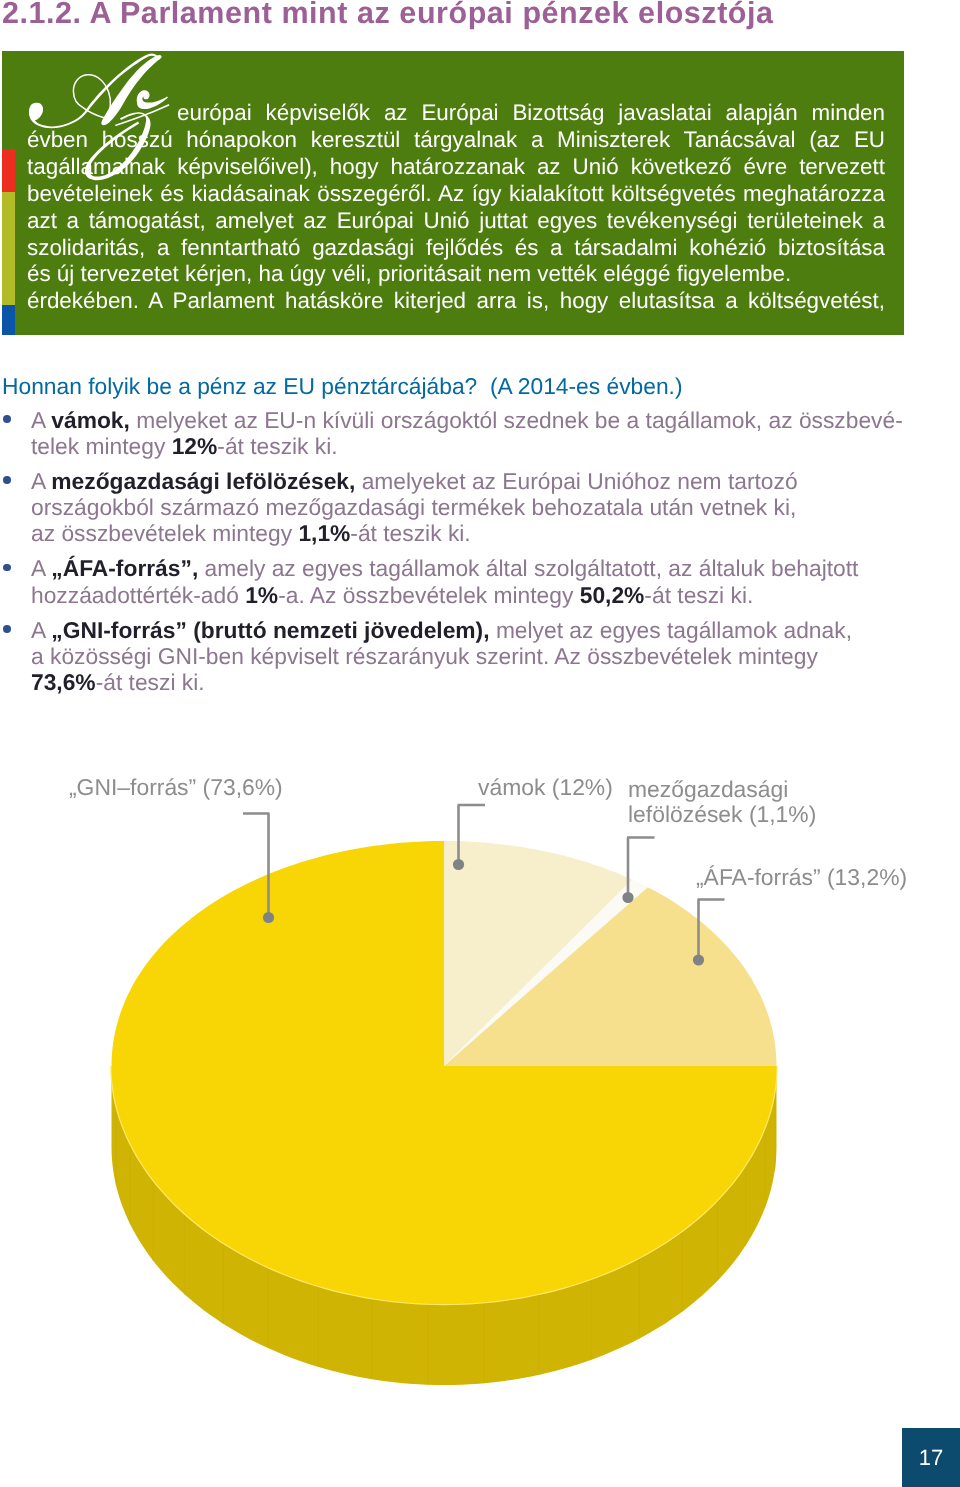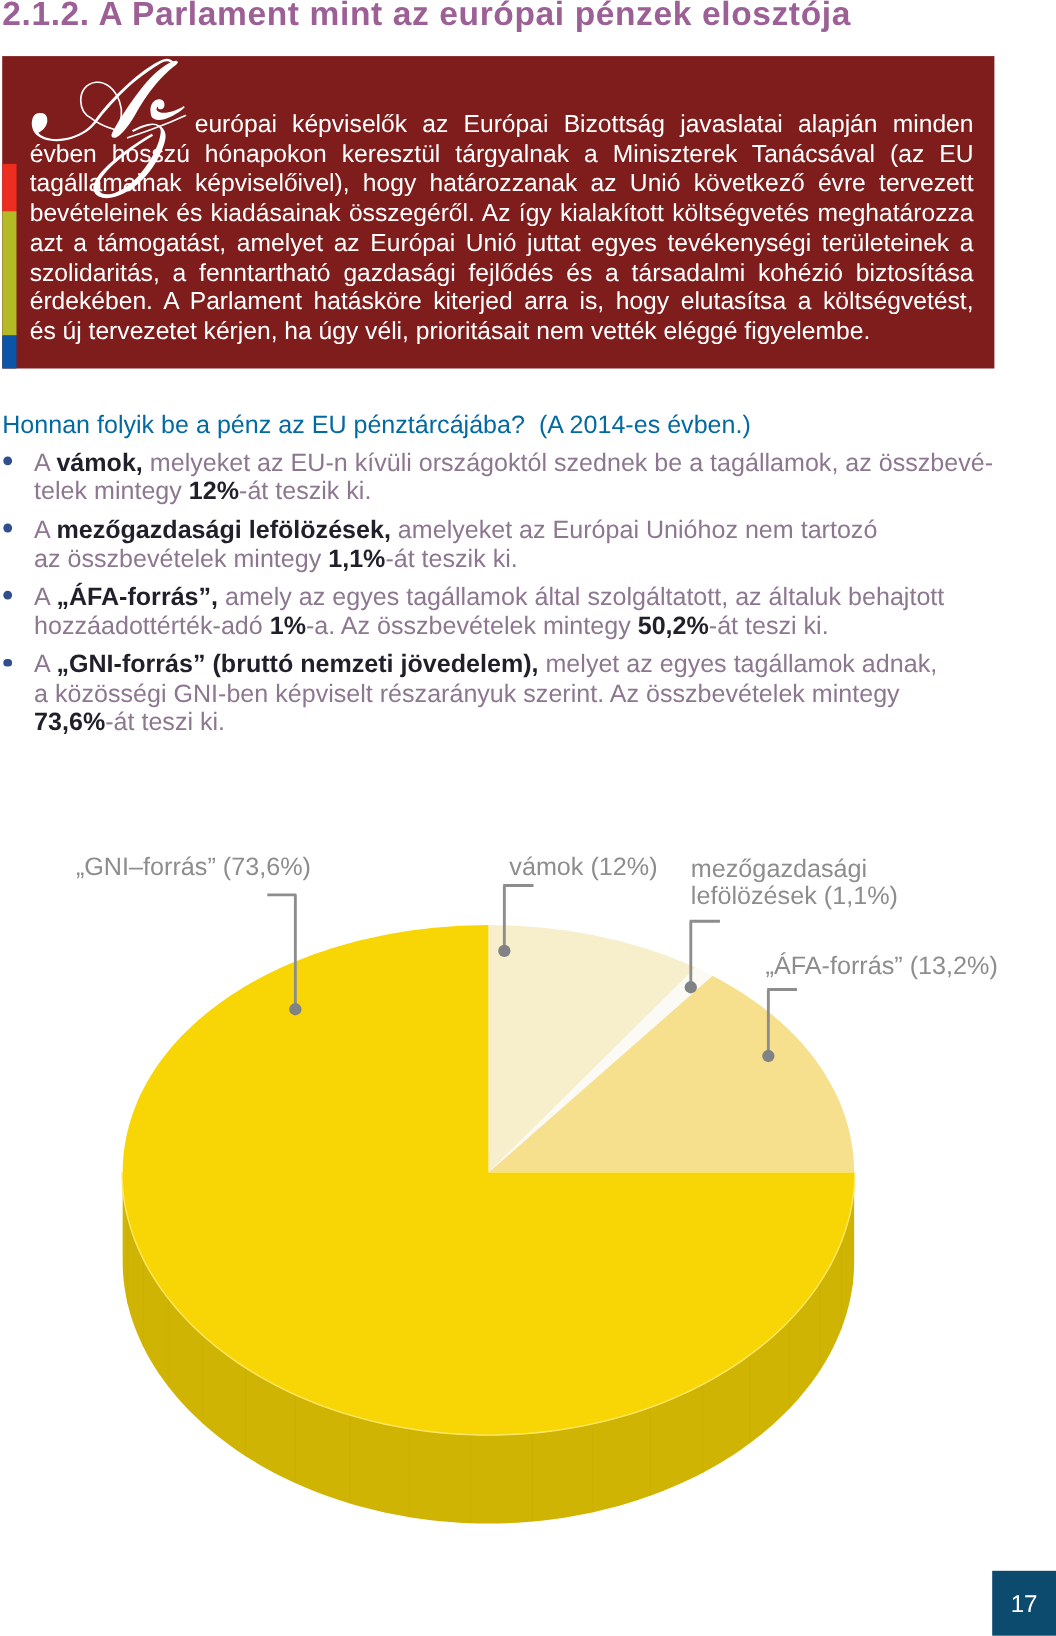--- a/index.html
+++ b/index.html
@@ -9,21 +9,21 @@
        -webkit-font-smoothing:antialiased;text-rendering:geometricPrecision;
        -webkit-text-size-adjust:100%;}
   #page{position:absolute;left:0;top:0;width:960px;height:1487px;background:#fff;}
 
   
   .heading{position:absolute;left:2px;top:-1.8px;font-size:30.5px;font-weight:bold;
            color:#9c6096;letter-spacing:0.55px;white-space:nowrap;line-height:30px;}
 
   
   .intro{position:absolute;left:2px;top:51px;width:902px;height:284px;
-         background:#7f1d1d;overflow:hidden;}
+         background:#4d7c0f;overflow:hidden;}
   .bar{position:absolute;left:0px;width:12.5px;}
   .bar-red  {top:98px; height:43px;  background:#ee2d21;}
   .bar-olive{top:141px;height:113px; background:#b2ba26;}
   .bar-blue {top:254px;height:31px;  background:#0a55a8;}
   .intro-text{position:absolute;left:25px;top:49px;width:858px;color:#ffffff;
               font-size:22.4px;line-height:26.9px;text-align:justify;}
   .intro-text .ln{display:block;text-align:justify;text-align-last:justify;}
   .intro-text .ln.last{text-align-last:left;}
   .intro-text .lead{display:inline-block;width:150px;}
   .dropcap{position:absolute;left:-2px;top:-51px;width:960px;height:1487px;
@@ -61,22 +61,22 @@
     <div class="bar bar-red"></div>
     <div class="bar bar-olive"></div>
     <div class="bar bar-blue"></div>
     <div class="intro-text">
         <span class="ln"><span class="lead"></span><span>európai képviselők az Európai Bizottság javaslatai alapján minden</span></span>
         <span class="ln"><span>évben hosszú hónapokon keresztül tárgyalnak a Miniszterek Tanácsával (az EU</span></span>
         <span class="ln"><span>tagállamainak képviselőivel), hogy határozzanak az Unió következő évre tervezett</span></span>
         <span class="ln"><span>bevételeinek és kiadásainak összegéről. Az így kialakított költségvetés meghatározza</span></span>
         <span class="ln"><span>azt a támogatást, amelyet az Európai Unió juttat egyes tevékenységi területeinek a</span></span>
         <span class="ln"><span>szolidaritás, a fenntartható gazdasági fejlődés és a társadalmi kohézió biztosítása</span></span>
+        <span class="ln last"><span>és új tervezetet kérjen, ha úgy véli, prioritásait nem vették eléggé figyelembe.</span></span>
         <span class="ln"><span>érdekében. A Parlament hatásköre kiterjed arra is, hogy elutasítsa a költségvetést,</span></span>
-        <span class="ln last"><span>és új tervezetet kérjen, ha úgy véli, prioritásait nem vették eléggé figyelembe.</span></span>
       </div>
     <svg class="dropcap" viewBox="0 0 960 1487" xmlns="http://www.w3.org/2000/svg" aria-hidden="true">
 
     <path fill="#ffffff" d="M 160.6 58.4
       C 155.2 62.4 148.8 68.2 141.8 76.4
       C 134.0 85.5 127.5 96.0 122.5 105.0
       C 117.0 114.6 111.5 120.8 107.8 123.6
       C 105.2 125.6 102.4 125.8 101.6 124.2
       C 100.8 122.6 102.2 119.8 104.8 115.4
       C 109.2 107.8 115.2 98.6 121.8 89.4
@@ -154,20 +154,21 @@
 
   <div class="list">
       <div class="li">
         <span class="dot"></span>
         <span class="ln"><span>A </span><b>vámok,</b><span> melyeket az EU-n kívüli országoktól szednek be a tagállamok, az összbevé-</span></span>
         <span class="ln"><span>telek mintegy </span><b>12%</b><span>-át teszik ki.</span></span>
       </div>
       <div class="li">
         <span class="dot"></span>
         <span class="ln"><span>A </span><b>mezőgazdasági lefölözések,</b><span> amelyeket az Európai Unióhoz nem tartozó</span></span>
+        <span class="ln"><span>országokból származó mezőgazdasági termékek behozatala után vetnek ki,</span></span>
         <span class="ln"><span>az összbevételek mintegy </span><b>1,1%</b><span>-át teszik ki.</span></span>
       </div>
       <div class="li">
         <span class="dot"></span>
         <span class="ln"><span>A </span><b>„ÁFA-forrás”,</b><span> amely az egyes tagállamok által szolgáltatott, az általuk behajtott</span></span>
         <span class="ln"><span>hozzáadottérték-adó </span><b>1%</b><span>-a. Az összbevételek mintegy </span><b>50,2%</b><span>-át teszi ki.</span></span>
       </div>
       <div class="li">
         <span class="dot"></span>
         <span class="ln"><span>A </span><b>„GNI-forrás” (bruttó nemzeti jövedelem),</b><span> melyet az egyes tagállamok adnak,</span></span>
@@ -208,17 +209,17 @@
       <path d="M 457.5 805 L 485 805 M 458.5 805 L 458.5 864.5" stroke="#8d8d8d" stroke-width="2.6" fill="none"></path>
       <circle cx="458.5" cy="864.5" r="5.6" fill="#808386"></circle>
       <path d="M 627 837.5 L 654.5 837.5 M 628 837.5 L 628 897.5" stroke="#8d8d8d" stroke-width="2.6" fill="none"></path>
       <circle cx="628" cy="897.5" r="5.6" fill="#808386"></circle>
       <path d="M 697.5 899.5 L 724.5 899.5 M 698.5 899.5 L 698.5 960" stroke="#8d8d8d" stroke-width="2.6" fill="none"></path>
       <circle cx="698.5" cy="960" r="5.6" fill="#808386"></circle>
     </svg>
 
   <div class="pagenum">17</div>
 
-<div class="lbl" style="left:463px;top:774.5px;"><div>vámok (12%)</div></div>
+<div class="lbl" style="left:478px;top:774.5px;"><div>vámok (12%)</div></div>
     <div class="lbl" style="left:628px;top:776.5px;"><div>mezőgazdasági</div><div>lefölözések (1,1%)</div></div>
     <div class="lbl" style="left:696px;top:864.5px;"><div>„ÁFA-forrás” (13,2%)</div></div>
     <div class="lbl" style="left:69px;top:774.5px;text-align:center;"><div>„GNI–forrás” (73,6%)</div></div>
   </div>
 
 </body></html>

